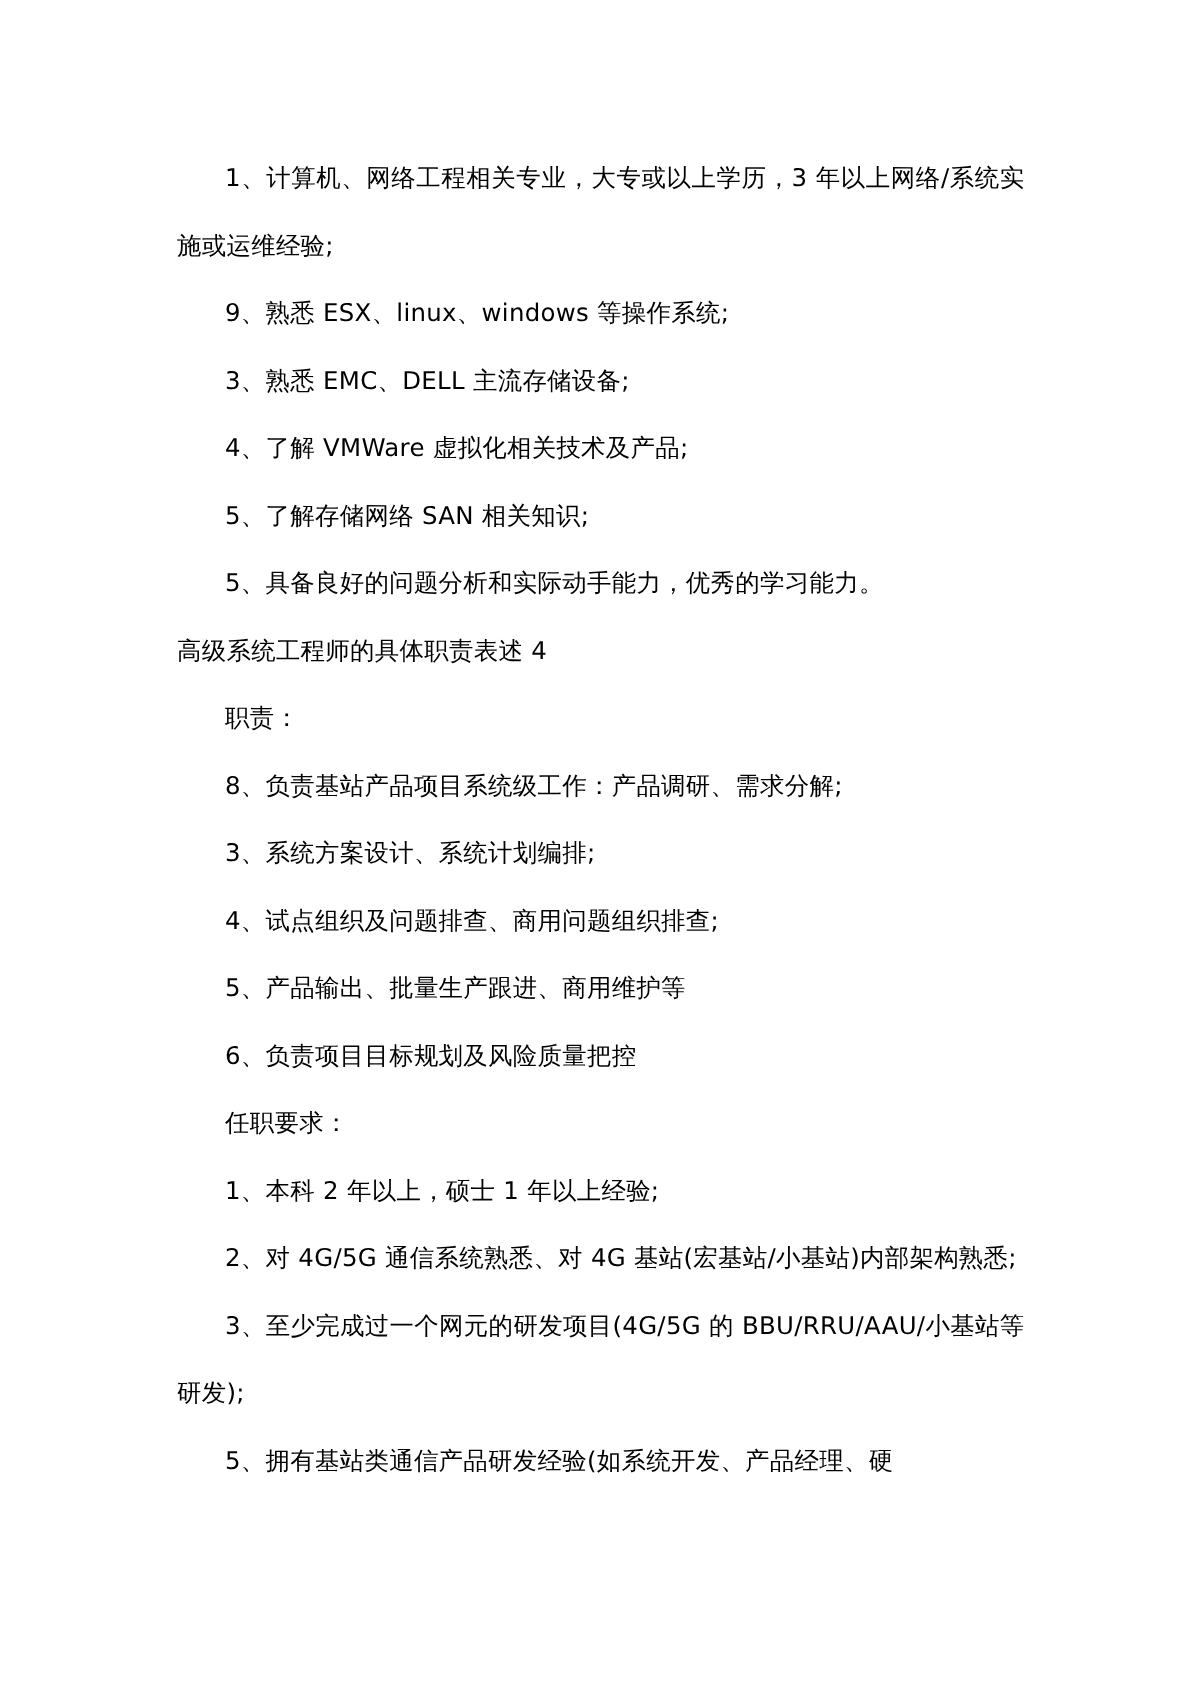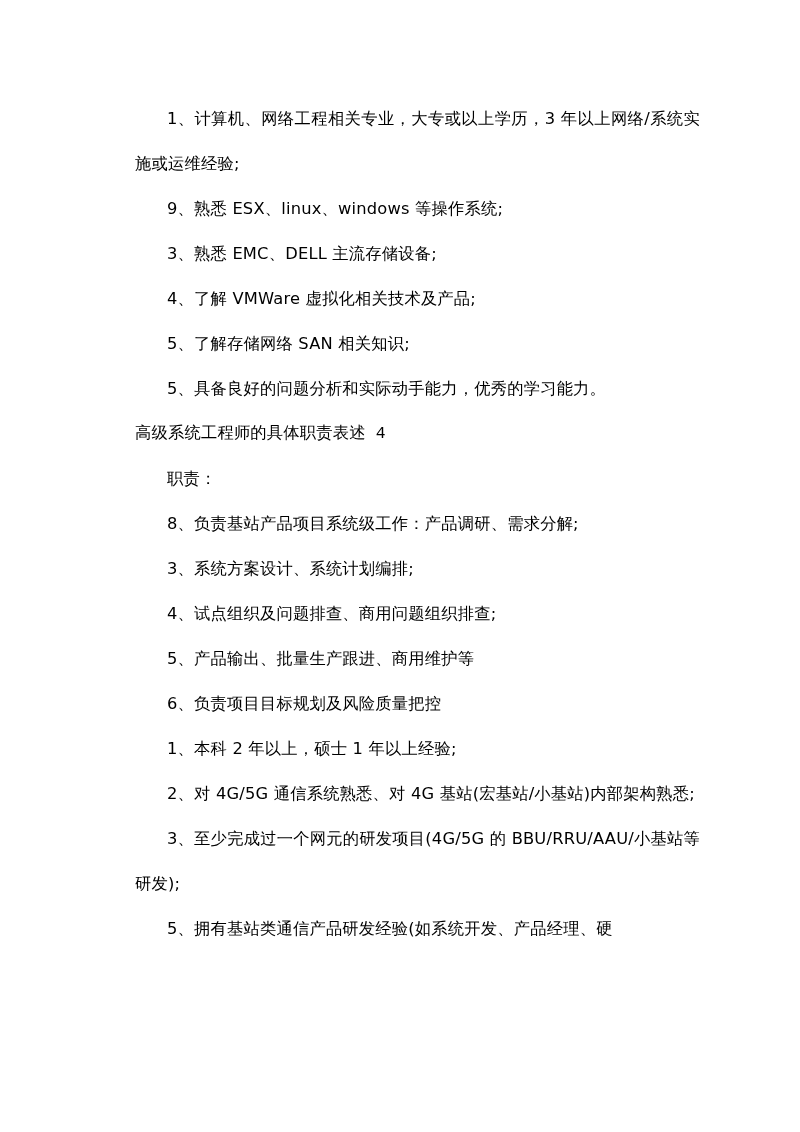--- a/index.html
+++ b/index.html
@@ -11,39 +11,38 @@
     width: 800px;
     height: 1132px;
     background: #ffffff;
     position: relative;
     box-sizing: border-box;
     overflow: hidden;
     font-family: "DejaVu Sans", "Liberation Sans", sans-serif;
   }
   .content {
     position: absolute;
-    left: 135px;
+    left: 118px;
     top: 96px;
     width: 565px;
   }
   p {
     margin: 0 0 0 0;
     font-size: 16.3px;
     line-height: 45px;
     color: #000000;
     text-align: justify;
     text-justify: inter-ideograph;
     letter-spacing: 0.2px;
   }
   p.indent {
     text-indent: 32px;
   }
   p.heading {
     text-indent: 0;
-    font-family: Liberation Mono, monospace;
   }
 </style>
 </head>
 <body>
 
 <div class="page">
   <div class="content">
 
     <p class="indent">1、计算机、网络工程相关专业，大专或以上学历，3 年以上网络/系统实施或运维经验;</p>
     <p class="indent">9、熟悉 ESX、linux、windows 等操作系统;</p>
@@ -51,19 +50,20 @@
     <p class="indent">4、了解 VMWare 虚拟化相关技术及产品;</p>
     <p class="indent">5、了解存储网络 SAN 相关知识;</p>
     <p class="indent">5、具备良好的问题分析和实际动手能力，优秀的学习能力。</p>
     <p class="heading">高级系统工程师的具体职责表述 4</p>
     <p class="indent">职责：</p>
     <p class="indent">8、负责基站产品项目系统级工作：产品调研、需求分解;</p>
     <p class="indent">3、系统方案设计、系统计划编排;</p>
     <p class="indent">4、试点组织及问题排查、商用问题组织排查;</p>
     <p class="indent">5、产品输出、批量生产跟进、商用维护等</p>
     <p class="indent">6、负责项目目标规划及风险质量把控</p>
+    <p class="indent">任职要求：</p>
     <p class="indent">1、本科 2 年以上，硕士 1 年以上经验;</p>
     <p class="indent">2、对 4G/5G 通信系统熟悉、对 4G 基站(宏基站/小基站)内部架构熟悉;</p>
     <p class="indent">3、至少完成过一个网元的研发项目(4G/5G 的 BBU/RRU/AAU/小基站等研发);</p>
     <p class="indent">5、拥有基站类通信产品研发经验(如系统开发、产品经理、硬</p>
 
   </div>
 </div>
 
 </body></html>

